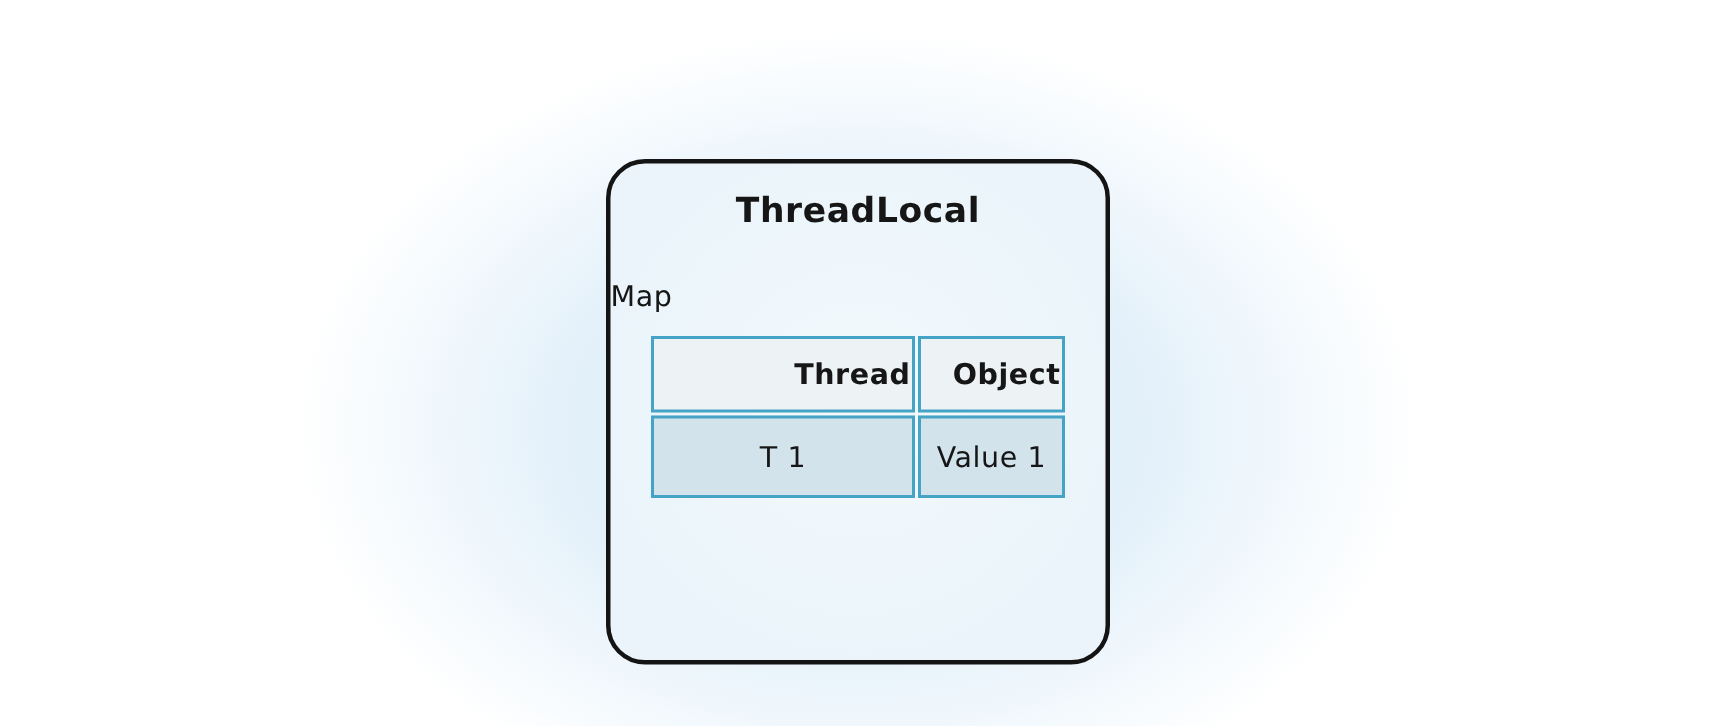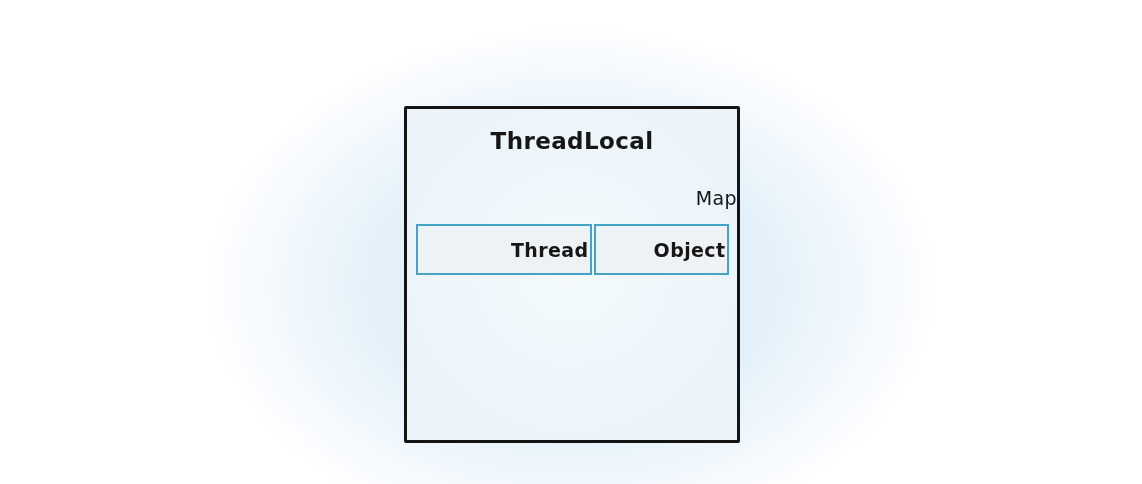--- a/index.html
+++ b/index.html
@@ -23,33 +23,33 @@
     position:absolute;inset:0;
     background:
       radial-gradient(ellipse 480px 340px at 572px 285px,
         var(--glow) 0%, #e4f1fa 42%, rgba(255,255,255,0) 78%);
     pointer-events:none;
   }
   .card{
     position:absolute;left:404px;top:106px;width:336px;height:337px;
     box-sizing:border-box;
     border:3px solid var(--border-black);
-    border-radius:2px;
+    border-radius:26px;
     background:radial-gradient(circle 230px at 50% 48%, #f4fafd 0%, var(--card-fill) 75%);
   }
   .card-title{
     margin-top:19px;
     text-align:center;
     font-size:23px;
     font-weight:bold;
     letter-spacing:0.4px;
   }
   .map-label{
     margin-top:33px;
-    text-align:right;
+    text-align:left;
     font-size:19px;
     letter-spacing:0.4px;
   }
   table.map-table{
     margin:13px auto 0;
     border-collapse:separate;
     border-spacing:2px;
   }
   .map-table th,.map-table td{
     box-sizing:border-box;
@@ -64,36 +64,40 @@
     height:51px;
     background:var(--header-fill);
     text-align:right;
   }
   .map-table td{
     height:55px;
     font-weight:normal;
     background:var(--row-fill);
   }
   .map-table .col-thread{width:176px;}
-  .map-table .col-object{width:135px;}
+  .map-table .col-object{width:98px;}
   .map-table tr.row-highlight td{background:var(--row-highlight-fill);}
 </style>
 </head>
 <body>
 
 <div class="glow"></div>
 
 <div class="card">
   <div class="card-title">ThreadLocal</div>
 
   <div class="map-label">Map</div>
 
   <table class="map-table">
     <thead>
       <tr>
         <th class="col-thread">Thread</th>
         <th class="col-object">Object</th>
       </tr>
     </thead>
     <tbody>
+      <tr class="row-highlight">
+        <td>T 1</td>
+        <td>Value 1</td>
+      </tr>
     </tbody>
   </table>
 </div>
 
 </body></html>

